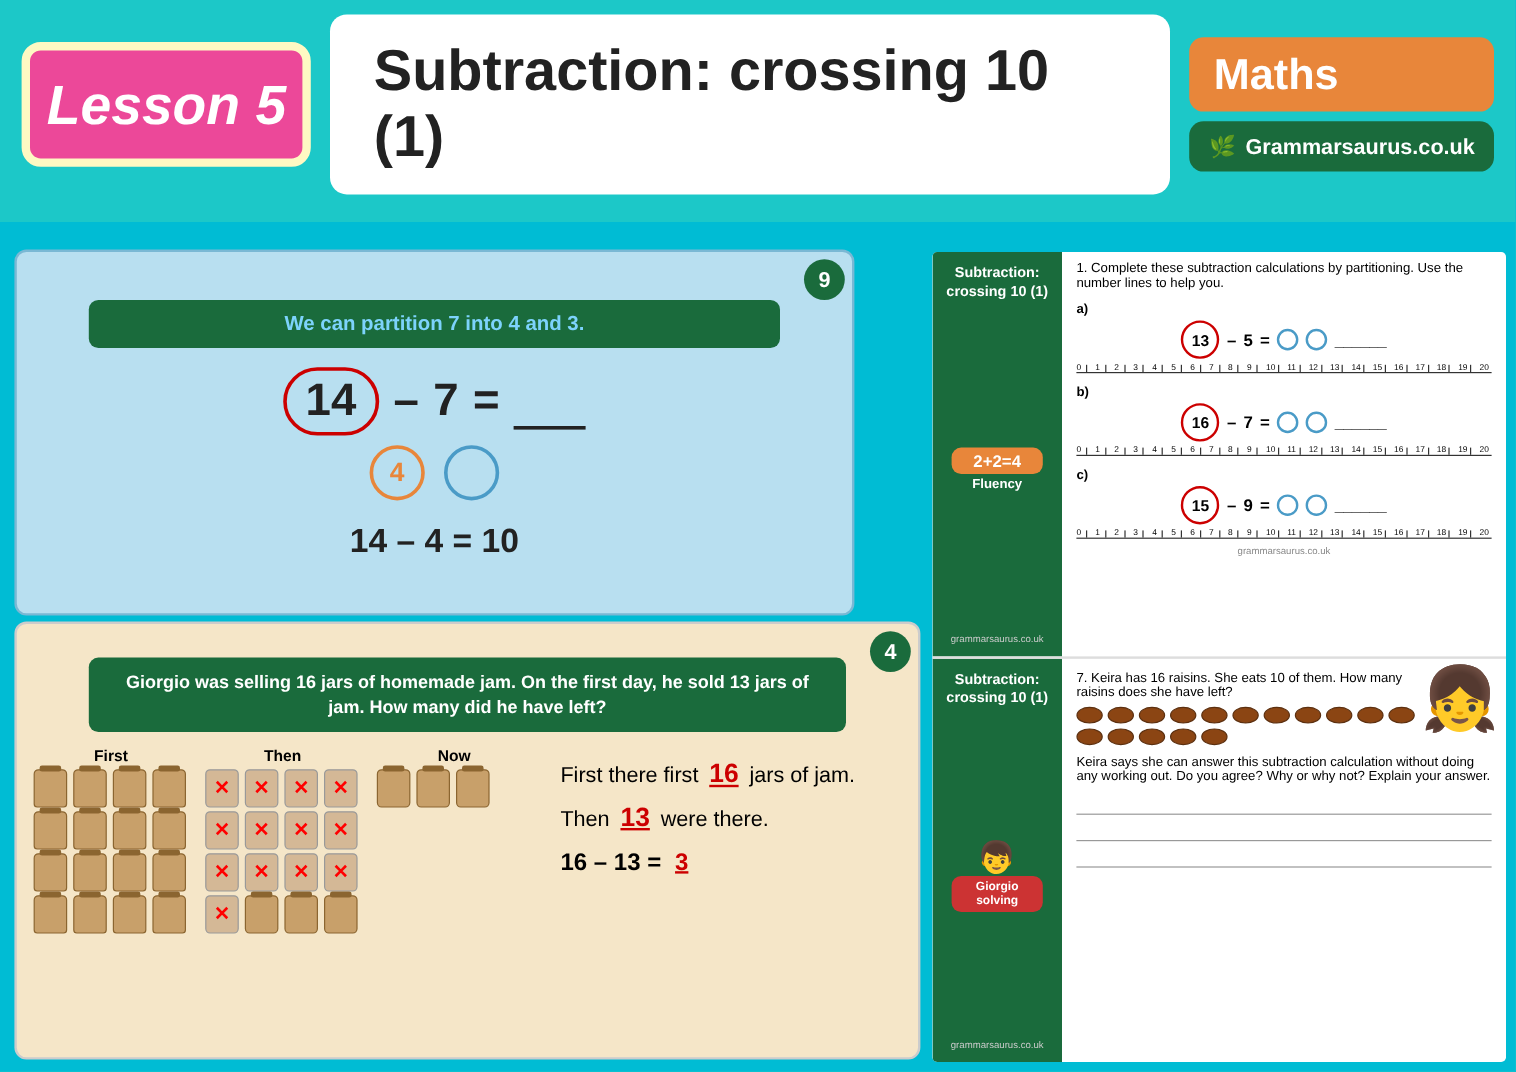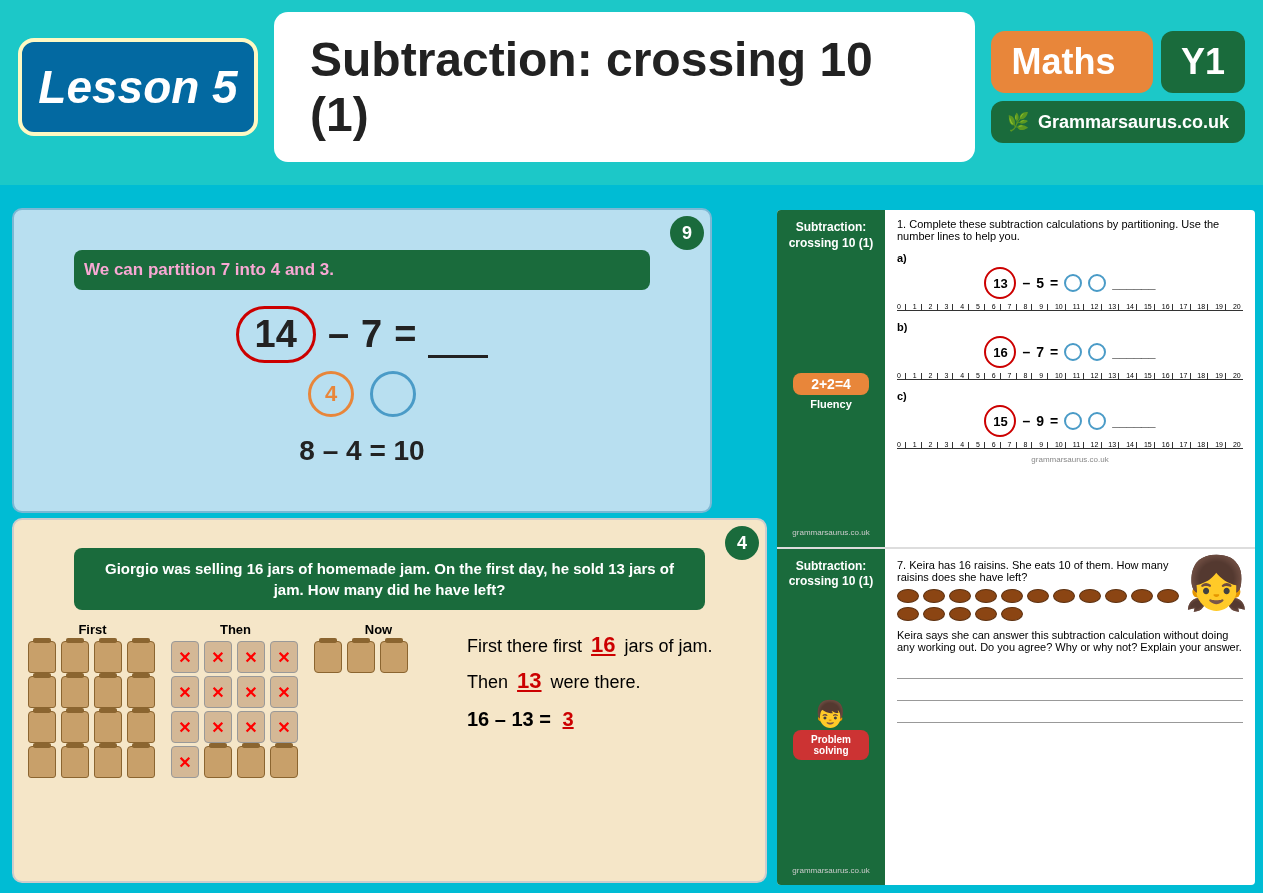--- a/index.html
+++ b/index.html
@@ -6,27 +6,27 @@
     body {
       width: 1263px;
       height: 893px;
       overflow: hidden;
       font-family: 'Arial', sans-serif;
       background: #1cc8c8;
       position: relative;
     }
 
     .lesson-badge {
-      background: #0369a1;
+      background: #ec4899;
       color: white;
       font-size: 46px;
       font-weight: 900;
       padding: 18px 14px;
       border-radius: 16px;
-      border: 4px solid #fef9c3;
+      border: 7px solid #fef9c3;
       white-space: nowrap;
       font-style: italic;
       min-width: 240px;
       text-align: center;
     }
 
     .title-box {
       background: white;
       border-radius: 14px;
       padding: 20px 36px;
@@ -166,54 +166,53 @@
   </style>
 </head>
 <body>
 
 <div class="header-top">
   <div style="position:absolute;top:12px;left:18px;display:flex;align-items:center;gap:16px;width:calc(100% - 36px);">
     <div class="lesson-badge">Lesson 5</div>
     <div class="title-box">Subtraction: crossing 10 (1)</div>
     <div class="right-badges">
       <div class="maths-y1-row">
-        <div class="maths-badge" style="flex:1;border-radius:14px;">
+        <div class="maths-badge" style="flex:1;">
           <span>Maths</span>
         </div>
-        <div class="y1-badge">Y1</div>
       </div>
       <div class="grammar-badge">
         <span>🌿</span>
         <span>Grammarsaurus.co.uk</span>
       </div>
     </div>
   </div>
 </div>
 
 <div style="position:absolute;top:185px;left:0;right:0;bottom:0;background:#00bcd4;"></div>
 
 <div class="slide-9" style="position:absolute;top:208px;left:12px;width:700px;height:305px;background:#b8dff0;border-radius:10px;border:2px solid #7ab8d4;">
   <div class="slide-number-9" style="position:absolute;top:6px;right:6px;background:#1a6b3c;color:white;width:34px;height:34px;border-radius:50%;display:flex;align-items:center;justify-content:center;font-weight:900;font-size:18px;">9</div>
 
-  <div class="partition-banner" style="background:#1a6b3c;color:#f9a8d4;font-size:17px;font-weight:700;text-align:left;padding:10px;margin:40px 60px 16px;border-radius:8px;">We can partition 7 into 4 and 3.</div>
+  <div class="partition-banner" style="background:#1a6b3c;color:#7dd3fc;font-size:17px;font-weight:700;text-align:center;padding:10px;margin:40px 60px 16px;border-radius:8px;">We can partition 7 into 4 and 3.</div>
 
   <div style="display:flex;align-items:center;justify-content:center;gap:12px;margin-top:8px;">
     <div style="border:3px solid #cc0000;border-radius:40px;padding:4px 16px;font-size:38px;font-weight:900;color:#222;">14</div>
     <div style="font-size:38px;font-weight:900;color:#222;">–</div>
     <div style="font-size:38px;font-weight:900;color:#222;">7</div>
     <div style="font-size:38px;font-weight:900;color:#222;">=</div>
     <div style="font-size:38px;font-weight:900;color:#222;border-bottom:3px solid #222;min-width:60px;">&nbsp;</div>
   </div>
 
   <div style="display:flex;justify-content:center;gap:16px;margin-top:8px;">
     <div style="width:46px;height:46px;border:3px solid #e8863a;border-radius:50%;display:flex;align-items:center;justify-content:center;font-size:22px;font-weight:900;color:#e8863a;">4</div>
     <div style="width:46px;height:46px;border:3px solid #4a9bc7;border-radius:50%;display:flex;align-items:center;justify-content:center;font-size:14px;"></div>
   </div>
 
-  <div style="font-size:28px;font-weight:900;color:#222;text-align:center;margin-top:18px;">8 – 4 = 10</div>
+  <div style="font-size:28px;font-weight:900;color:#222;text-align:center;margin-top:18px;">14 – 4 = 10</div>
 </div>
 
 <div style="position:absolute;top:518px;left:12px;width:755px;height:365px;background:#f5e6c8;border-radius:10px;border:2px solid #ccc;overflow:hidden;">
   <div class="slide-number-4" style="position:absolute;top:6px;right:6px;background:#1a6b3c;color:white;width:34px;height:34px;border-radius:50%;display:flex;align-items:center;justify-content:center;font-weight:900;font-size:18px;">4</div>
 
   <div style="background:#1a6b3c;color:white;font-size:15px;font-weight:700;text-align:center;padding:10px 20px;margin:28px 60px 12px;border-radius:8px;line-height:1.4;">Giorgio was selling 16 jars of  homemade jam. On the first day, he sold 13 jars of jam. How many did he have left?</div>
 
   <div style="display:flex;gap:14px;padding:0 14px;">
 
     <div style="text-align:center;">
@@ -525,21 +524,21 @@
       <div style="font-size:8px;color:#888;text-align:center;">grammarsaurus.co.uk</div>
     </div>
   </div>
 
   <div style="flex:1;display:flex;overflow:hidden;">
 
     <div style="background:#1a6b3c;color:white;width:108px;min-width:108px;padding:10px 8px;display:flex;flex-direction:column;align-items:center;justify-content:space-between;">
       <div style="font-size:12px;font-weight:900;line-height:1.3;text-align:center;">Subtraction: crossing 10 (1)</div>
       <div style="margin-top:8px;text-align:center;">
         <div style="font-size:26px;">👦</div>
-        <div style="background:#cc3333;border-radius:8px;padding:4px 4px;text-align:center;width:76px;font-size:10px;font-weight:900;">Problem solving</div>
+        <div style="background:#cc3333;border-radius:8px;padding:4px 4px;text-align:center;width:76px;font-size:10px;font-weight:900;">Giorgio solving</div>
       </div>
       <div style="font-size:8px;color:#ccc;margin-top:4px;">grammarsaurus.co.uk</div>
     </div>
 
     <div style="flex:1;padding:10px 12px;overflow:auto;position:relative;">
 
       <div style="position:absolute;right:6px;top:8px;font-size:52px;line-height:1;">👧</div>
 
       <div style="font-size:11px;margin-bottom:6px;padding-right:50px;">7. Keira has  16 raisins. She eats  10 of them. How many raisins does she have left?</div>
 

